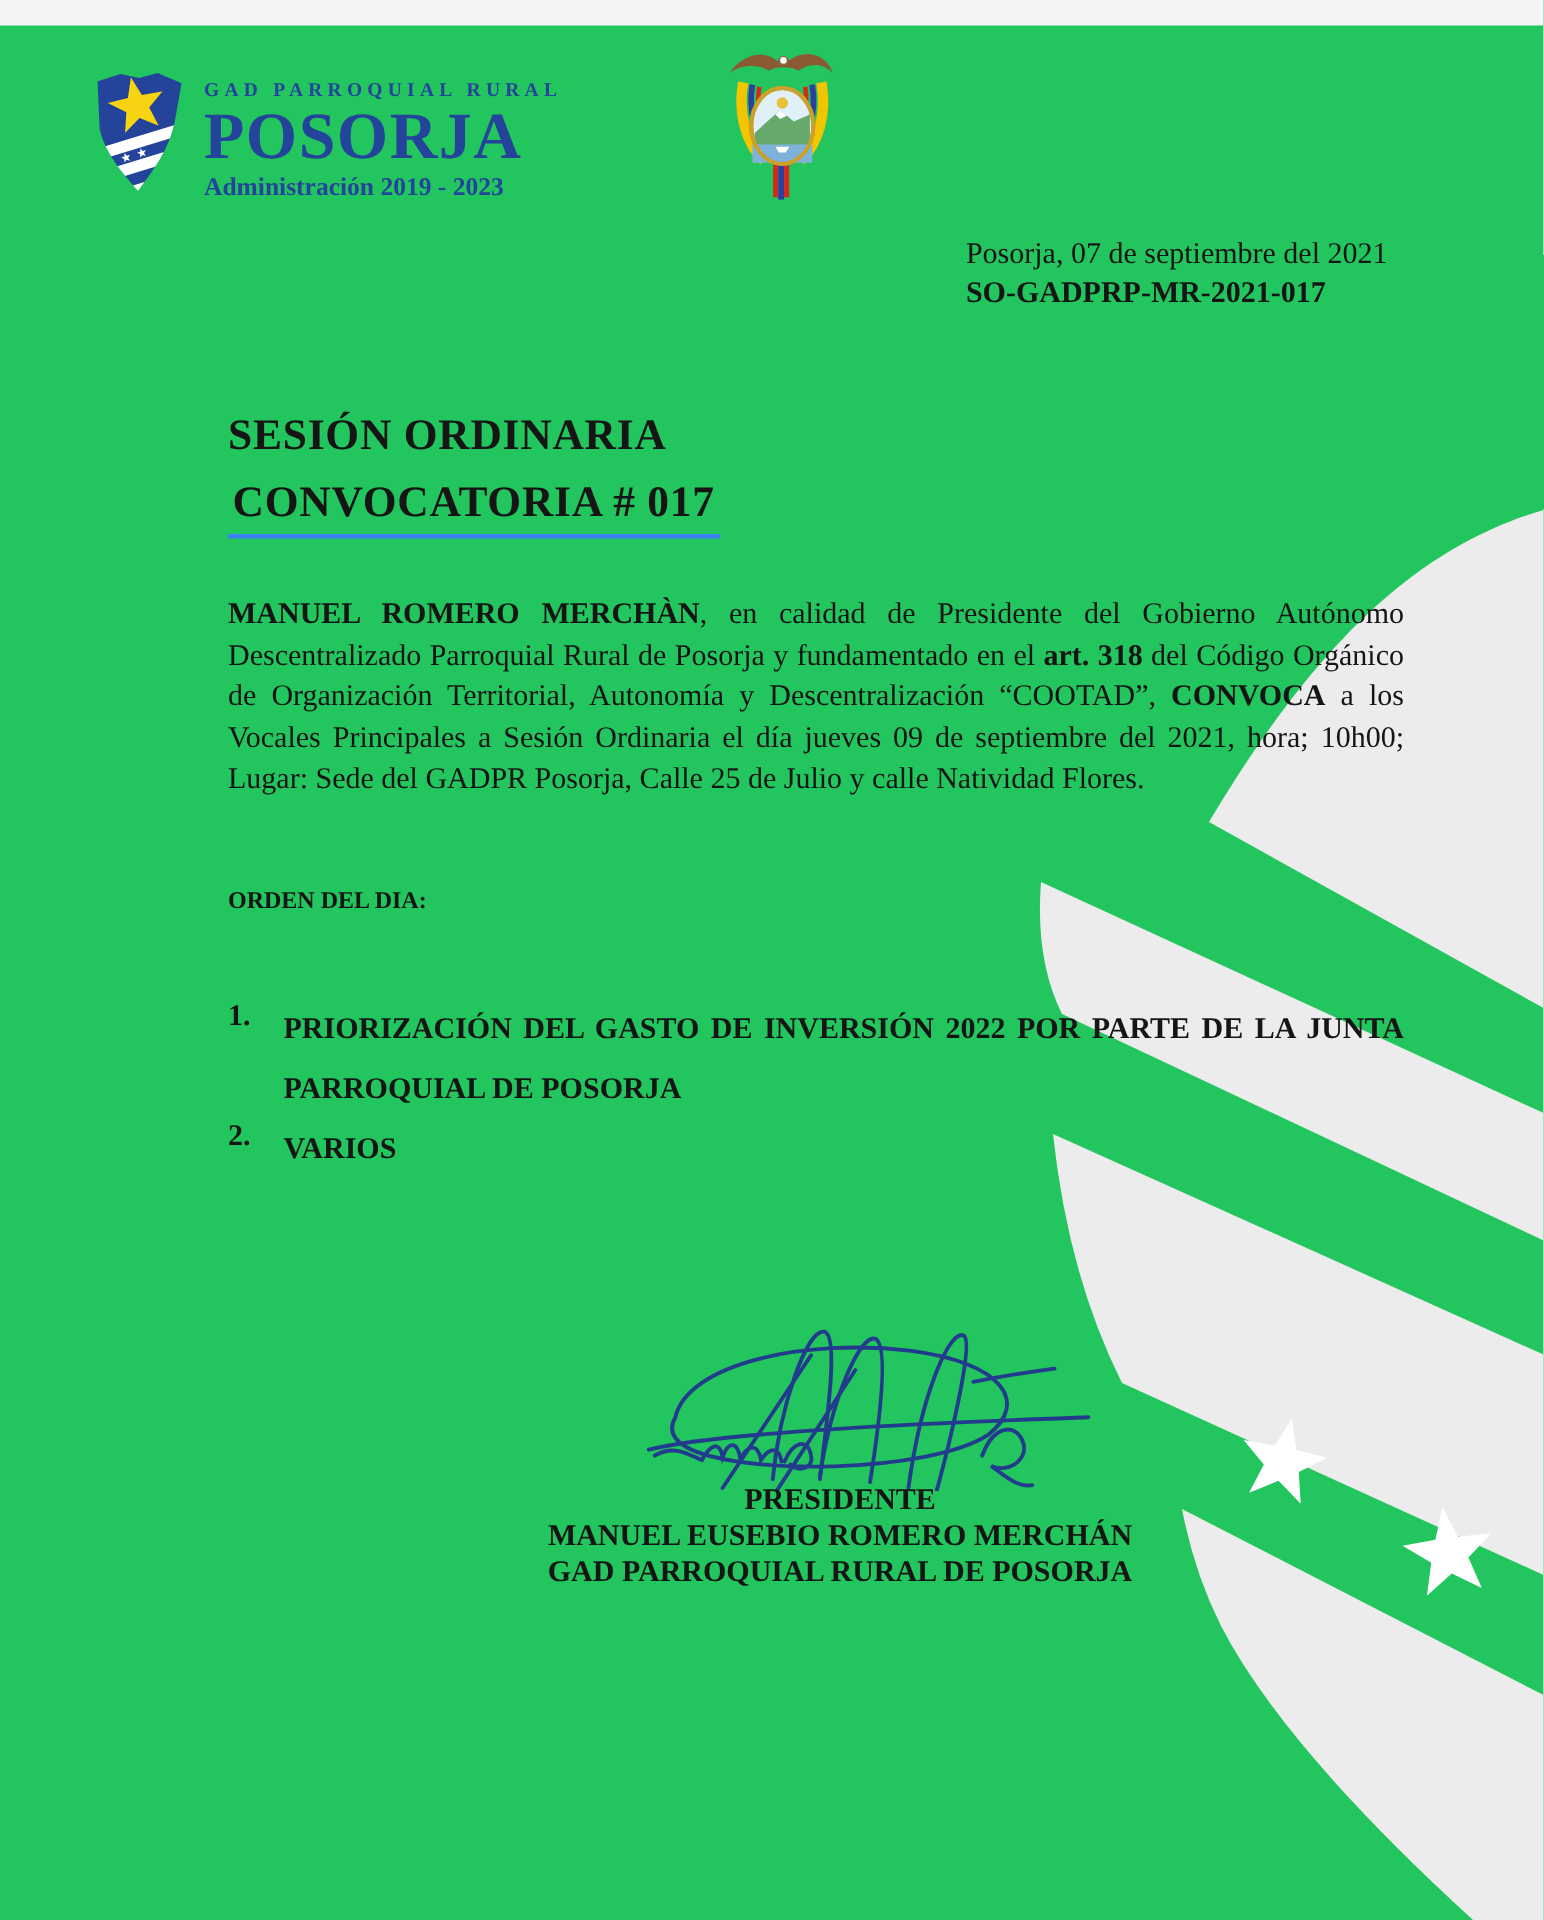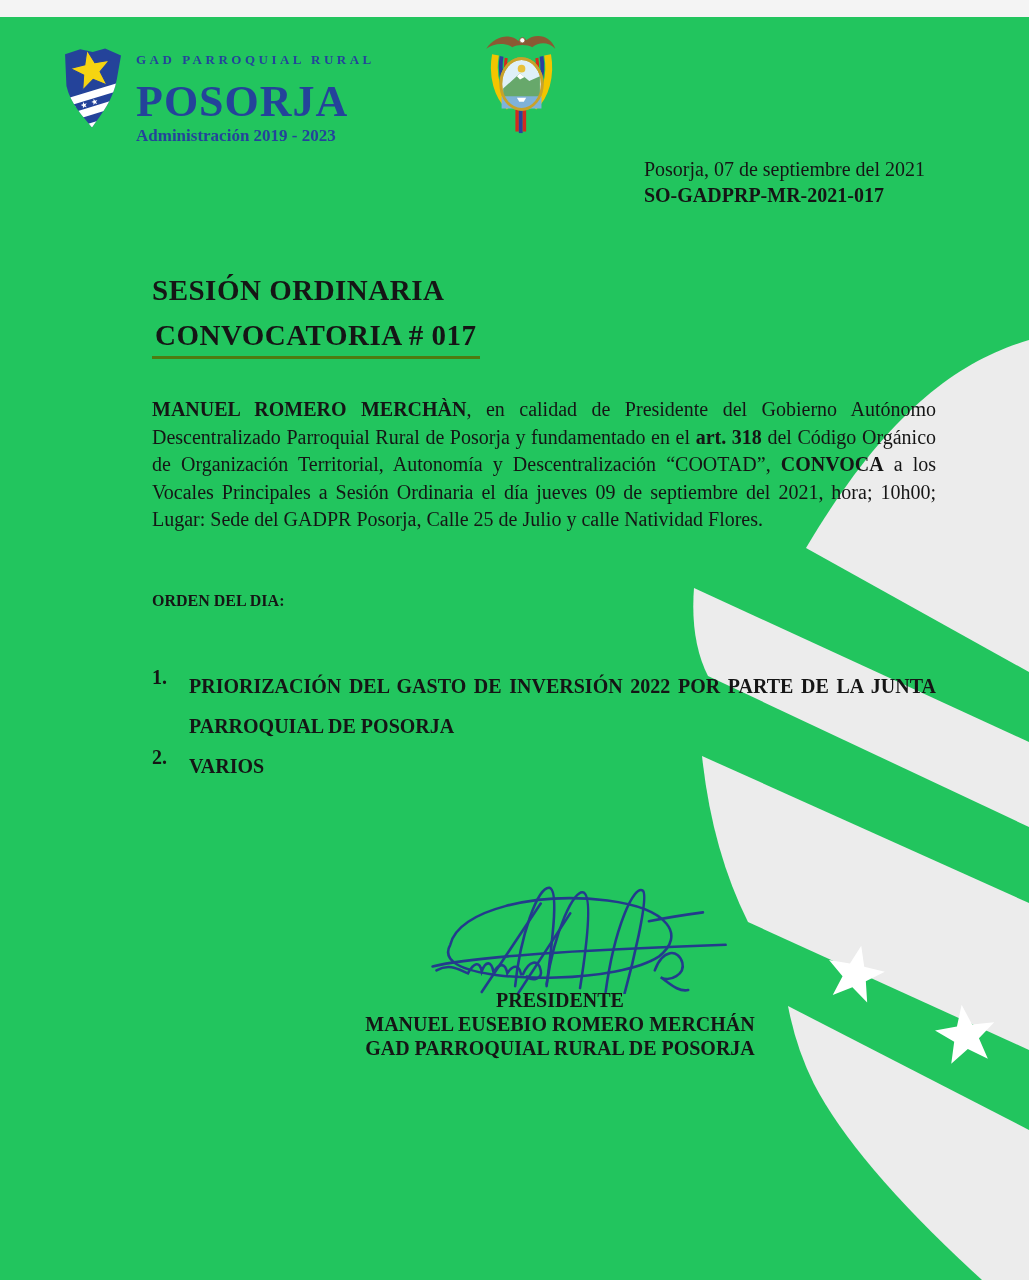--- a/index.html
+++ b/index.html
@@ -13,32 +13,32 @@
   }
   .top-band{position:absolute;left:0;top:0;width:1029px;height:17px;background:#f4f4f4;}
   .watermark{position:absolute;left:0;top:0;width:1029px;height:1280px;z-index:0;}
   .content{position:absolute;left:0;top:0;width:1029px;height:1280px;z-index:1;}
 
   
   .logo-wrap{position:absolute;left:54px;top:36px;display:flex;align-items:flex-start;}
   .logo-shield{width:76px;height:104px;}
   .logo-text{margin-left:6px;padding-top:16px;color:#24439a;}
   .logo-line1{font-size:13px;font-weight:bold;letter-spacing:3.5px;color:#24439a;}
-  .logo-name{font-size:44px;font-weight:bold;letter-spacing:1px;line-height:40px;margin-top:14px;color:#24439a;}
+  .logo-name{font-size:44px;font-weight:bold;letter-spacing:1px;line-height:40px;margin-top:3px;color:#24439a;}
   .logo-sub{font-size:17px;font-weight:bold;margin-top:4px;color:#24439a;}
 
   .coat{position:absolute;left:474px;top:30px;width:92px;height:108px;}
 
   .date-block{position:absolute;right:104px;top:156px;line-height:26px;}
   .date-line{font-size:20px;}
   .doc-number{font-size:20px;font-weight:bold;}
 
   .title-block{position:absolute;left:152px;top:270px;width:784px;text-align:left;line-height:40px;}
   .title-l1{font-size:29px;font-weight:bold;letter-spacing:0.5px;}
-  .title-l2{font-size:29px;font-weight:bold;letter-spacing:0.5px;display:inline-block;border-bottom:3px solid #4d7c0f;padding:0 3px 1px 3px;}
+  .title-l2{font-size:29px;font-weight:bold;letter-spacing:0.5px;display:inline-block;border-bottom:3px solid #3b82f6;padding:0 3px 1px 3px;}
 
   .body-par{position:absolute;left:152px;top:396px;width:784px;font-size:20px;line-height:27.5px;text-align:justify;}
   .b{font-weight:bold;}
 
   .orden{position:absolute;left:152px;top:592px;font-size:16px;font-weight:bold;}
 
   .agenda{position:absolute;left:152px;top:666px;width:784px;}
   .agenda-item{display:flex;font-size:20px;font-weight:bold;}
   .agenda-num{width:37px;flex:none;}
   .agenda-text{flex:1;text-align:justify;line-height:40px;}

